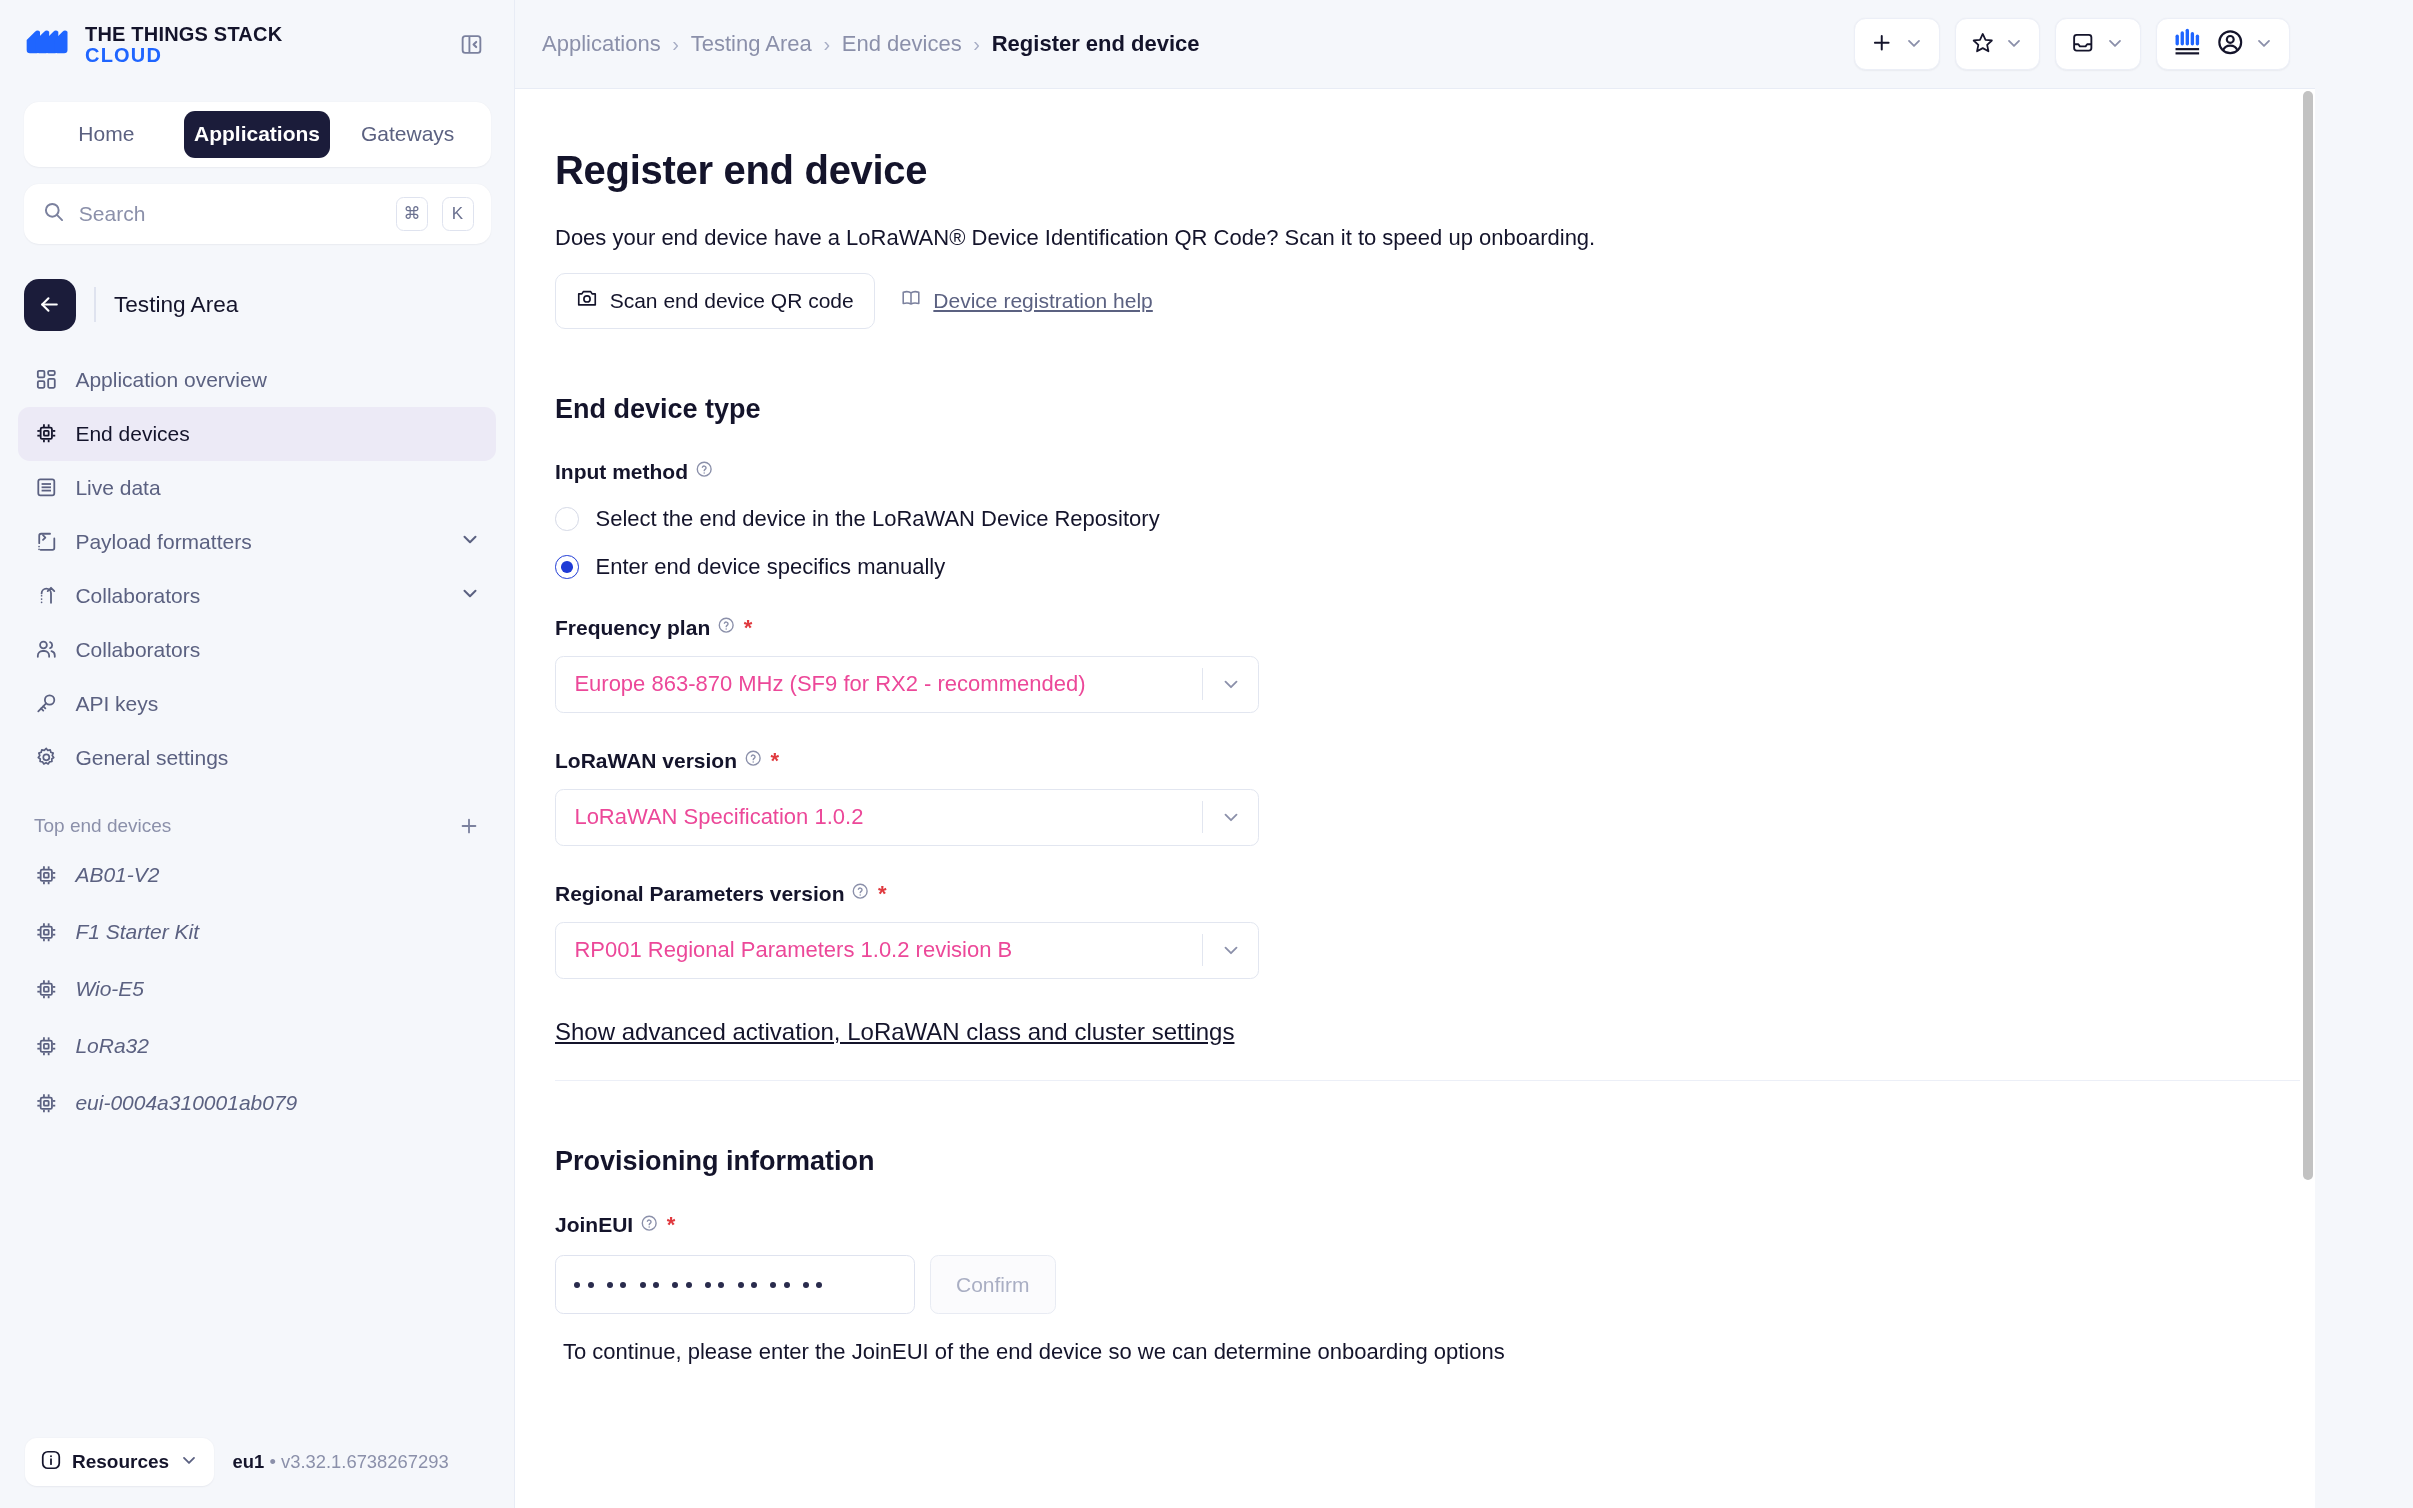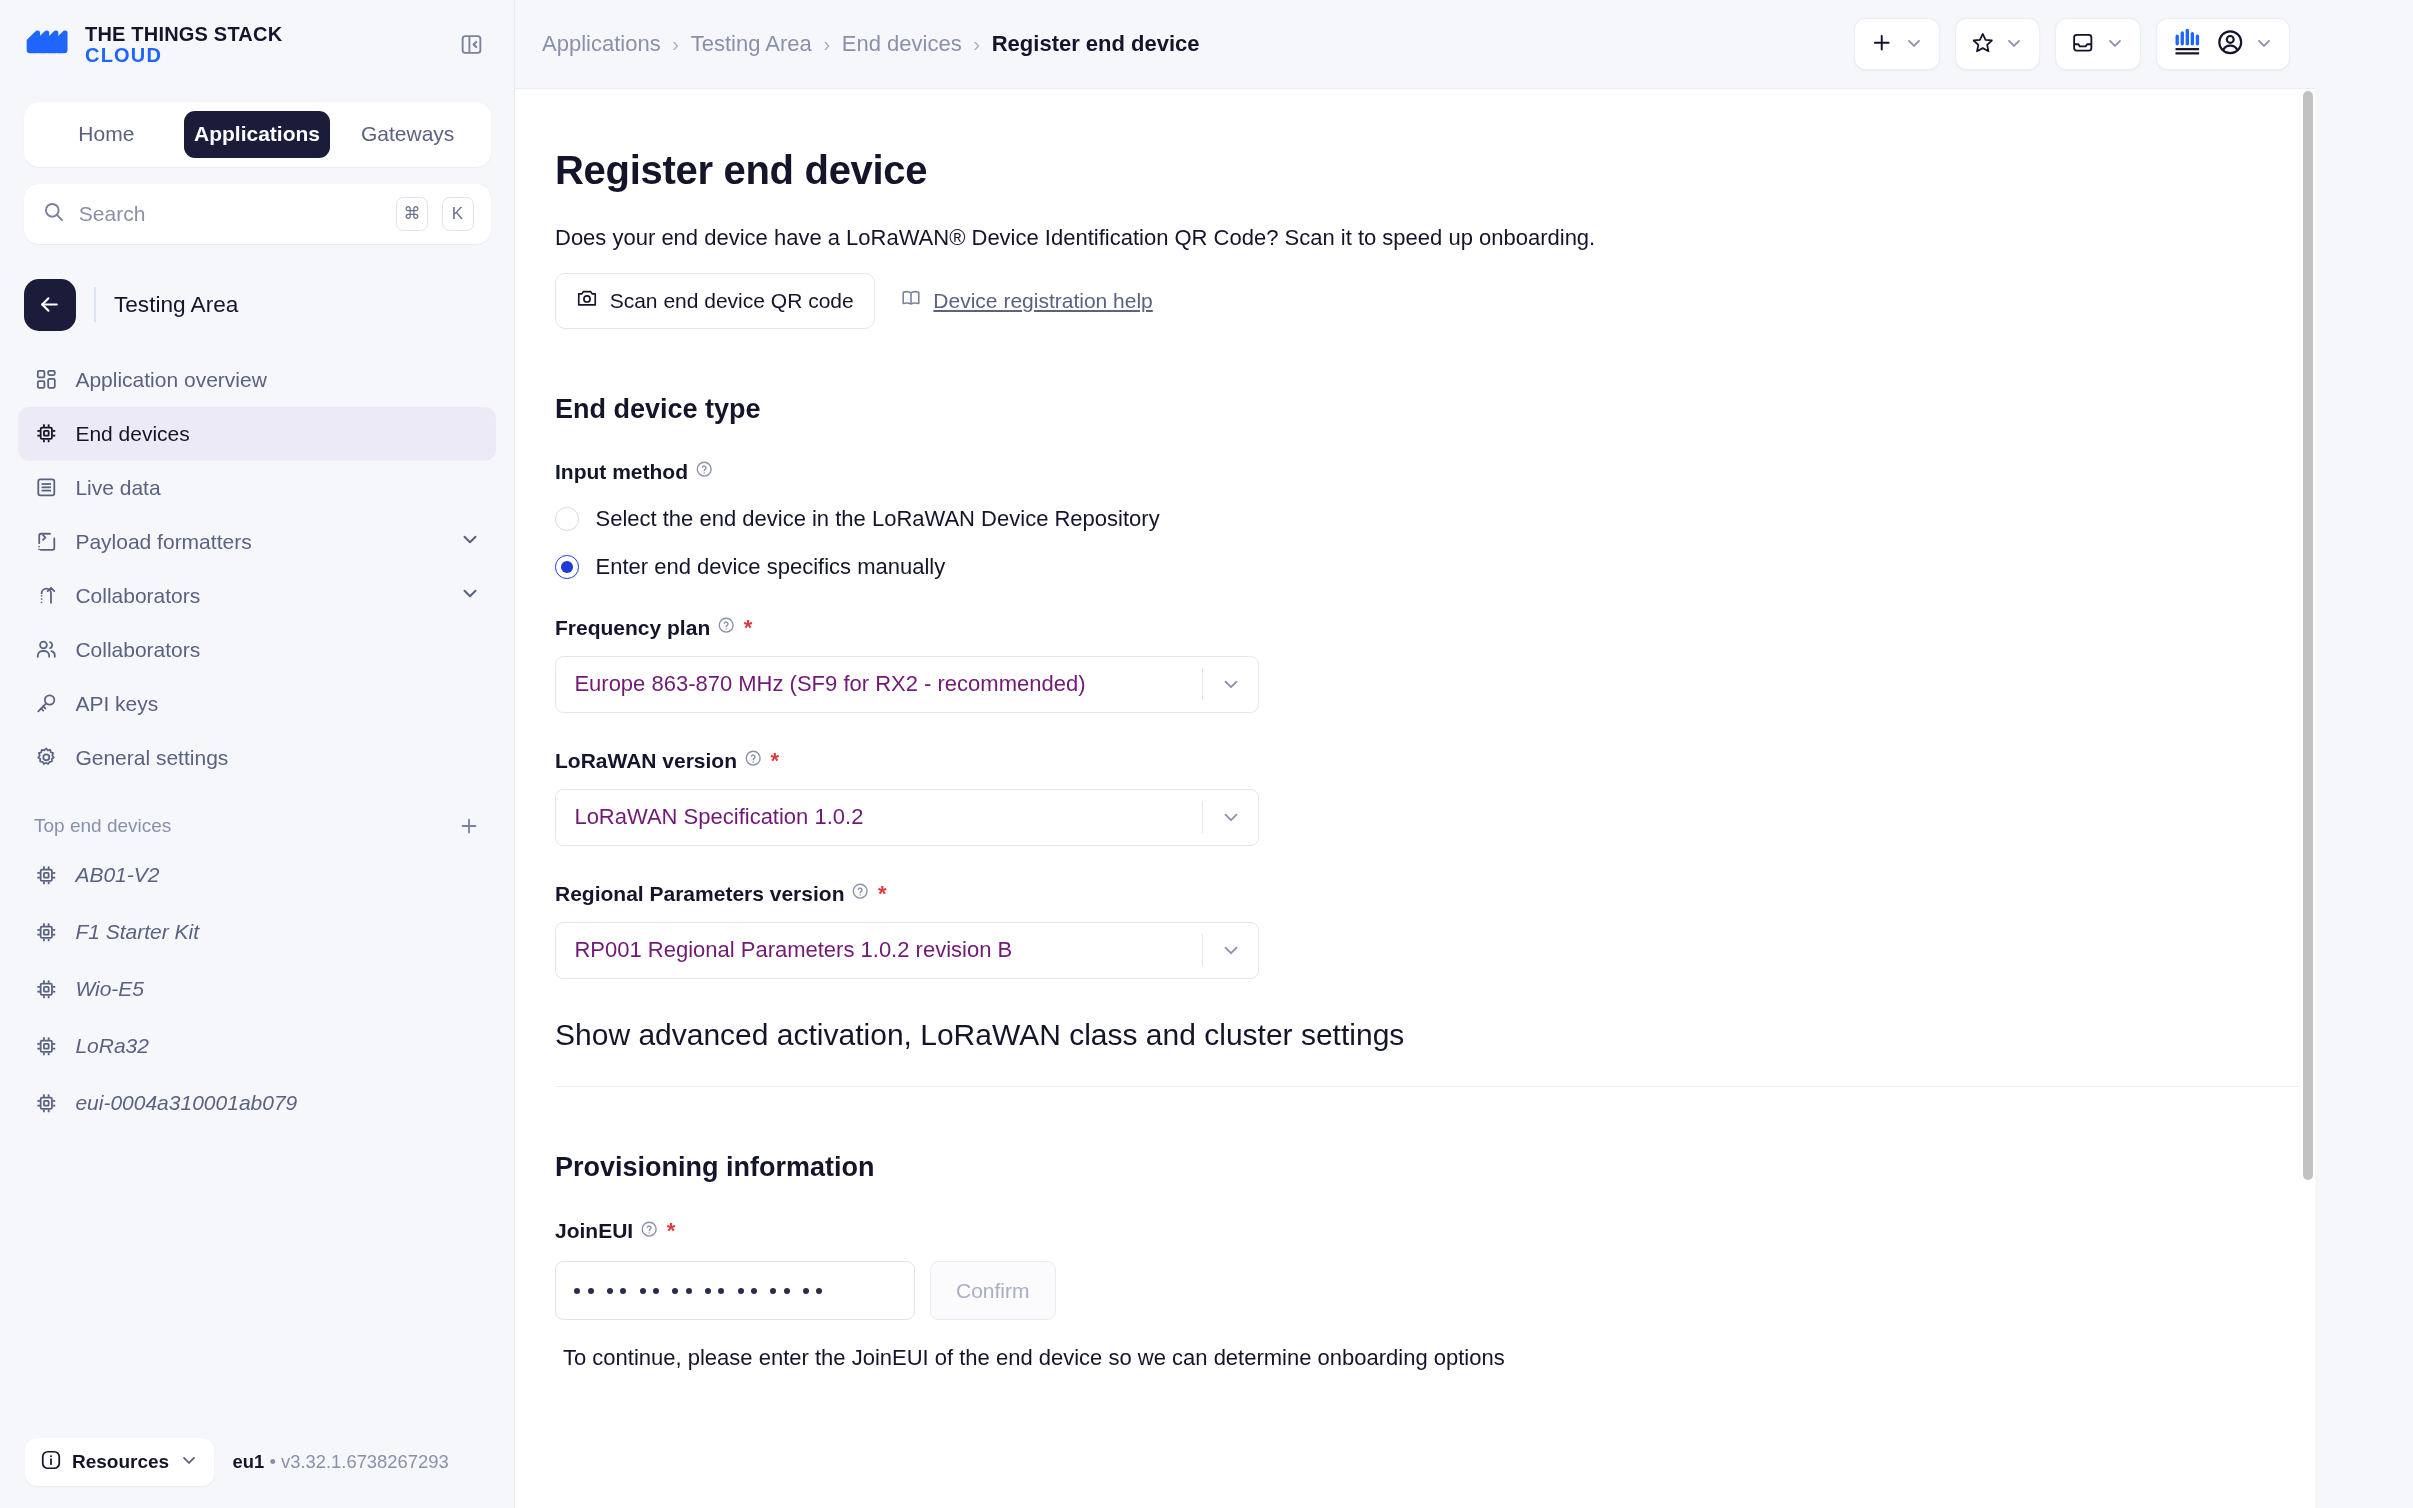--- a/index.html
+++ b/index.html
@@ -178,27 +178,27 @@
   .radio.checked { border-color:#1f3bd6; }
   .radio.checked::after { content:""; width:11.7px; height:11.7px; border-radius:50%; background:#1f3bd6; }
   .radio-label { font-size: 22px; color:#14142b; }
 
   .select {
     margin-top: 15px; width: 704px; height: 57px;
     border:1.3px solid #e2e6f0; border-radius: 8.4px;
     background:#fff; display:flex; align-items:center;
     padding: 0 0 0 18.4px; cursor:pointer;
   }
-  .select .sval { flex:1; font-size: 22px; color:#701a75; white-space:nowrap; overflow:hidden; }
+  .select .sval { flex:1; font-size: 22px; color:#ec4899; white-space:nowrap; overflow:hidden; }
   .select .sdiv { width:0.8px; height:32px; background:#e2e6f0; }
   .select .scar { width: 55px; display:flex; align-items:center; justify-content:center; }
 
   .adv-link {
-    display:inline-block; margin-top: 39px; font-size: 30px;
-    color:#14142b; cursor:pointer;
+    display:inline-block; margin-top: 39px; font-size: 24px;
+    color:#14142b; text-decoration: underline; cursor:pointer;
   }
   .divider { margin-top: 34px; width: 1835px; height: 1.7px; background:#eceff7; }
 
   .joinrow { margin-top: 17px; display:flex; align-items:center; gap: 15px; }
   .eui-input {
     width: 360px; height: 59px;
     border:1.3px solid #dfe3ef; border-radius: 8.4px;
     background:#fff; display:flex; align-items:center;
     padding: 0 18.4px; gap: 13.4px; cursor:text;
   }

